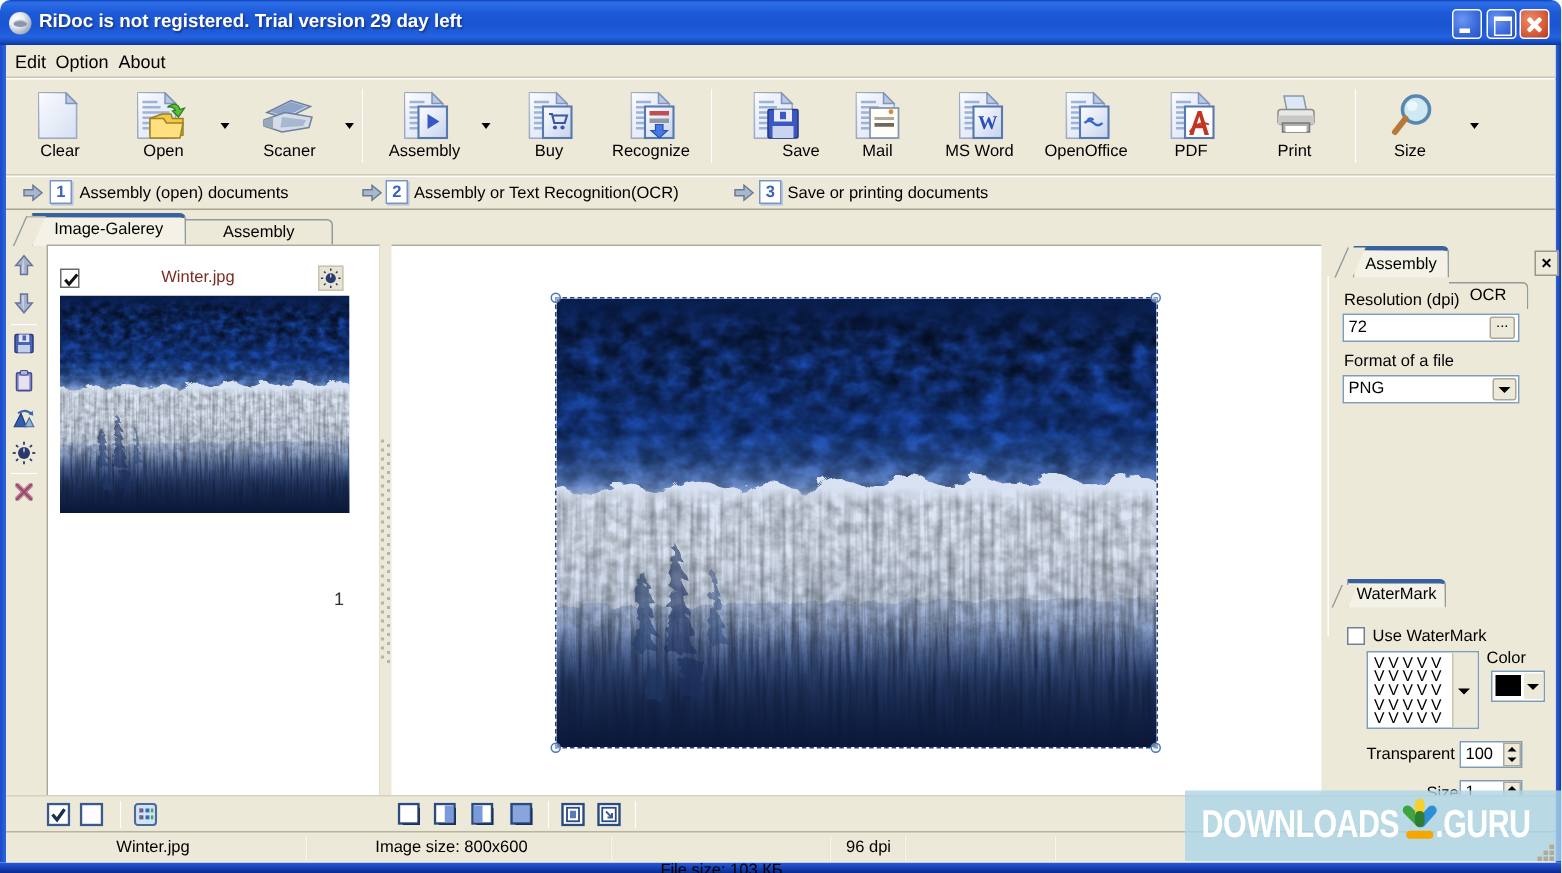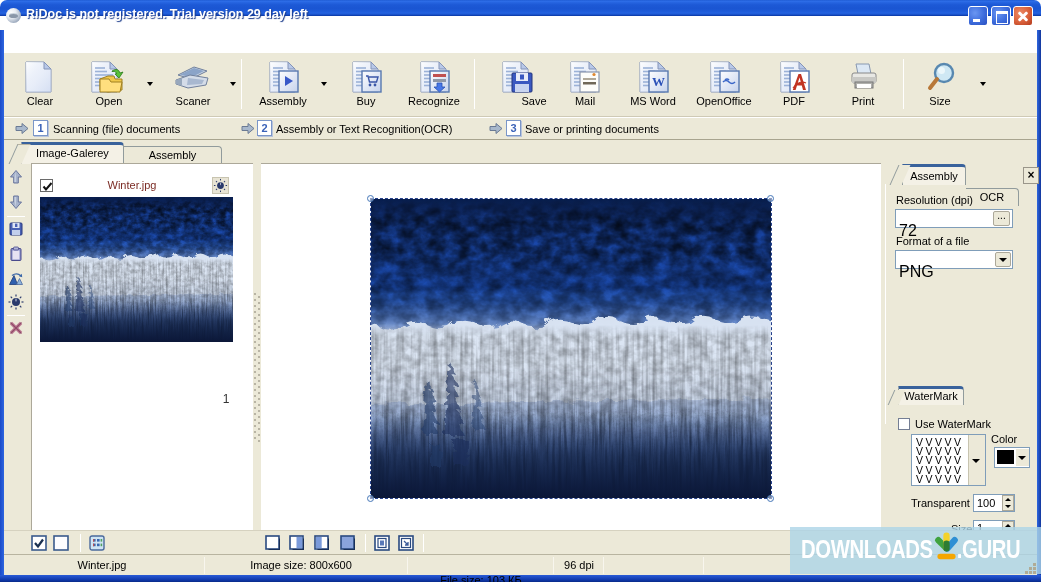--- a/index.html
+++ b/index.html
@@ -1,21 +1,21 @@
 <!DOCTYPE html>
 <html><head>
 <meta charset="utf-8">
 <style>
 html,body{margin:0;padding:0;background:#fff;}
 *{box-sizing:border-box;}
 body{font-family:"Liberation Sans",sans-serif;}
 #page{position:relative;width:1041px;height:582px;overflow:hidden;background:#fff;}
 .abs{position:absolute;}
 
-#titlebar{left:0;top:0;width:1041px;height:16px;border-radius:7px 7px 0 0;
+#titlebar{left:0;top:0;width:1041px;height:30px;border-radius:7px 7px 0 0;
  background:linear-gradient(180deg,#0a3ab0 0%,#2462db 3%,#2e6ee8 8%,#2766e2 14%,#1d59d6 30%,#1a55d2 55%,#1f5cda 72%,#2463e0 82%,#1b53cc 90%,#0f3fae 97%,#0a35a0 100%);}
 #titlebar .ticon{left:6px;top:8px;width:15px;height:15px;border-radius:50%;
  background:radial-gradient(circle at 5px 5px,#ffffff 0%,#e8ecf2 35%,#9aa8bc 75%,#6a7890 100%);}
 #titlebar .ticon:after{content:"";position:absolute;left:3px;top:6px;width:9px;height:4px;border-radius:50%;background:#8a97a8;box-shadow:0 -1px 0 #c8d2dc;}
 #titlebar .ttext{left:26px;top:7px;color:#fff;font-size:12.5px;font-weight:bold;text-shadow:1px 1px 1px #1a3a8a;white-space:nowrap;}
 .wbtn{top:6px;width:20px;height:20px;border-radius:3px;border:1px solid #fff;}
 #btnmin{left:968px;background:radial-gradient(circle at 6px 6px,#6a96f2 0%,#3d6cdc 55%,#2a50c0 100%);}
 #btnmax{left:991px;background:radial-gradient(circle at 6px 6px,#6a96f2 0%,#3d6cdc 55%,#2a50c0 100%);}
 #btnclose{left:1013px;background:radial-gradient(circle at 6px 6px,#ec8a66 0%,#d9603a 55%,#b33b1e 100%);}
 #btnmin:after{content:"";position:absolute;left:4px;top:12px;width:7px;height:3px;background:#fff;}
@@ -67,21 +67,21 @@
 #csel{left:109px;top:34px;width:402px;height:301px;border:1px dashed #26418c;}
 .chandle{position:absolute;width:7px;height:7px;border:1px solid #4878b8;border-radius:50%;background:rgba(240,246,252,0.5);}
 
 #rpanel{left:877px;top:0;width:156px;height:390px;background:#ece9d8;font-size:11px;color:#000;}
 #rtabAsm{left:21px;top:24px;width:64px;height:21px;background:#f4f1e6;border:1px solid #919b9c;border-bottom:none;border-top:3px solid #39629c;border-radius:1px 4px 0 0;line-height:19px;text-align:center;}
 #rtabAsm:before{content:"";position:absolute;left:-9px;bottom:0;width:11px;height:20px;background:#ece9d8;border-left:1px solid #919b9c;transform:skewX(-24deg);}
 #rtabOCR{left:85px;top:27px;width:53px;height:18px;background:#ece9d8;border:1px solid #919b9c;border-left:none;border-bottom:none;border-radius:0 4px 0 0;line-height:17px;text-align:center;margin-top:21px;}
 #rtabX{left:142px;top:27px;width:16px;height:17px;border:1px solid #9a968a;background:#ece9d8;text-align:center;line-height:14px;font-size:12px;font-weight:bold;}
 #rcontent{left:4px;top:44px;width:152px;height:240px;border-left:1px solid #fff;}
 .rlab{position:absolute;left:15px;}
-.rinput{position:absolute;left:14px;width:118px;height:19px;background:#fff;border:1px solid #7f9db9;font-size:16px;padding:12px 0 0 3px;}
+.rinput{position:absolute;left:14px;width:118px;height:19px;background:#fff;border:1px solid #7f9db9;font-size:11px;padding:2px 0 0 3px;}
 .rbtn{position:absolute;background:#ece9d8;border:1px solid #aca899;border-radius:2px;}
 
 #wmtab{left:17px;top:246px;width:66px;height:19px;background:#f4f1e6;border:1px solid #919b9c;border-bottom:none;border-top:3px solid #39629c;border-radius:1px 4px 0 0;line-height:15px;text-align:center;}
 #wmtab:before{content:"";position:absolute;left:-8px;bottom:0;width:10px;height:15px;background:#ece9d8;border-left:1px solid #919b9c;transform:skewX(-24deg);}
 #wmcheck{left:17px;top:278px;width:12px;height:12px;background:#fff;border:1px solid #747e94;}
 .vpat{line-height:9.2px;font-size:10.5px;letter-spacing:2.5px;color:#000;}
 
 #botbar{left:4px;top:530px;width:1033px;height:24px;background:#ece9d8;border-top:1px solid #d6d2c0;}
 .bsep{position:absolute;top:3px;width:1px;height:18px;background:#c6c1ac;border-right:1px solid #fff;}
 .bic{position:absolute;top:4px;width:16px;height:16px;}
@@ -273,20 +273,25 @@
   <div class="abs" id="titlebar">
     <div class="abs ticon"></div>
     <div class="abs ttext">RiDoc is not registered. Trial version 29 day left</div>
     <div class="abs wbtn" id="btnmin"></div>
     <div class="abs wbtn" id="btnmax"></div>
     <div class="abs wbtn" id="btnclose"></div>
   </div>
   <div class="abs" id="bordL"></div>
   <div class="abs" id="bordR"></div>
   <div class="abs" id="bordB"></div>
+  <div class="abs" id="menubar">
+    <span style="left:6px;">Edit</span>
+    <span style="left:33px;">Option</span>
+    <span style="left:75px;">About</span>
+  </div>
   <div class="abs" id="toolbar">
     <svg class="ic32" style="left:16px;" viewBox="0 0 36 33">
         <use href="#docblank" transform="translate(2,0)"></use>
       </svg>
     <svg class="ic32" style="left:84px;" viewBox="0 0 36 33">
         <use href="#docpage" transform="translate(0,0)"></use>
       <path d="M12,18 l8,-3 6,0 1,3 7,0 0,11 -14,2 -8,-2 Z" fill="#f0c84a" stroke="#a08020" stroke-width="1"></path>
       <path d="M12,18 l9,0 2,3 11,0 -2,10 -20,0 Z" fill="#ffdf7e" stroke="#a08020" stroke-width="1"></path>
       <path d="M24,10 q6,-4 8,2 l3,-1 -4,6 -4,-4 2,-0.5 q-2,-3 -5,-2 Z" fill="#58c038" stroke="#2a7a18" stroke-width="0.8"></path>
     </svg>
@@ -377,21 +382,21 @@
     <div class="darr" style="left:143px;top:29px;"></div>
     <div class="darr" style="left:226px;top:29px;"></div>
     <div class="darr" style="left:317px;top:29px;"></div>
     <div class="darr" style="left:976px;top:29px;"></div>
   </div>
   <div class="abs" id="steps">
     <svg class="steparr" style="left:10px;" viewBox="0 0 16 13">
         <path d="M2,4.5 L8,4.5 L8,1.5 L14,6.5 L8,11.5 L8,8.5 L2,8.5 Z" fill="#a8b8cc" stroke="#6a7a94" stroke-width="1"></path>
       </svg>
     <div class="stepnum" style="left:29px;">1</div>
-    <div class="txt" style="left:49px;">Scanning (file) documents</div>
+    <div class="txt" style="left:49px;">Assembly (open) documents</div>
     <svg class="steparr" style="left:236px;" viewBox="0 0 16 13">
         <path d="M2,4.5 L8,4.5 L8,1.5 L14,6.5 L8,11.5 L8,8.5 L2,8.5 Z" fill="#a8b8cc" stroke="#6a7a94" stroke-width="1"></path>
       </svg>
     <div class="stepnum" style="left:253px;">2</div>
     <div class="txt" style="left:272px;">Assembly or Text Recognition(OCR)</div>
     <svg class="steparr" style="left:484px;" viewBox="0 0 16 13">
         <path d="M2,4.5 L8,4.5 L8,1.5 L14,6.5 L8,11.5 L8,8.5 L2,8.5 Z" fill="#a8b8cc" stroke="#6a7a94" stroke-width="1"></path>
       </svg>
     <div class="stepnum" style="left:502px;">3</div>
     <div class="txt" style="left:521px;">Save or printing documents</div>

